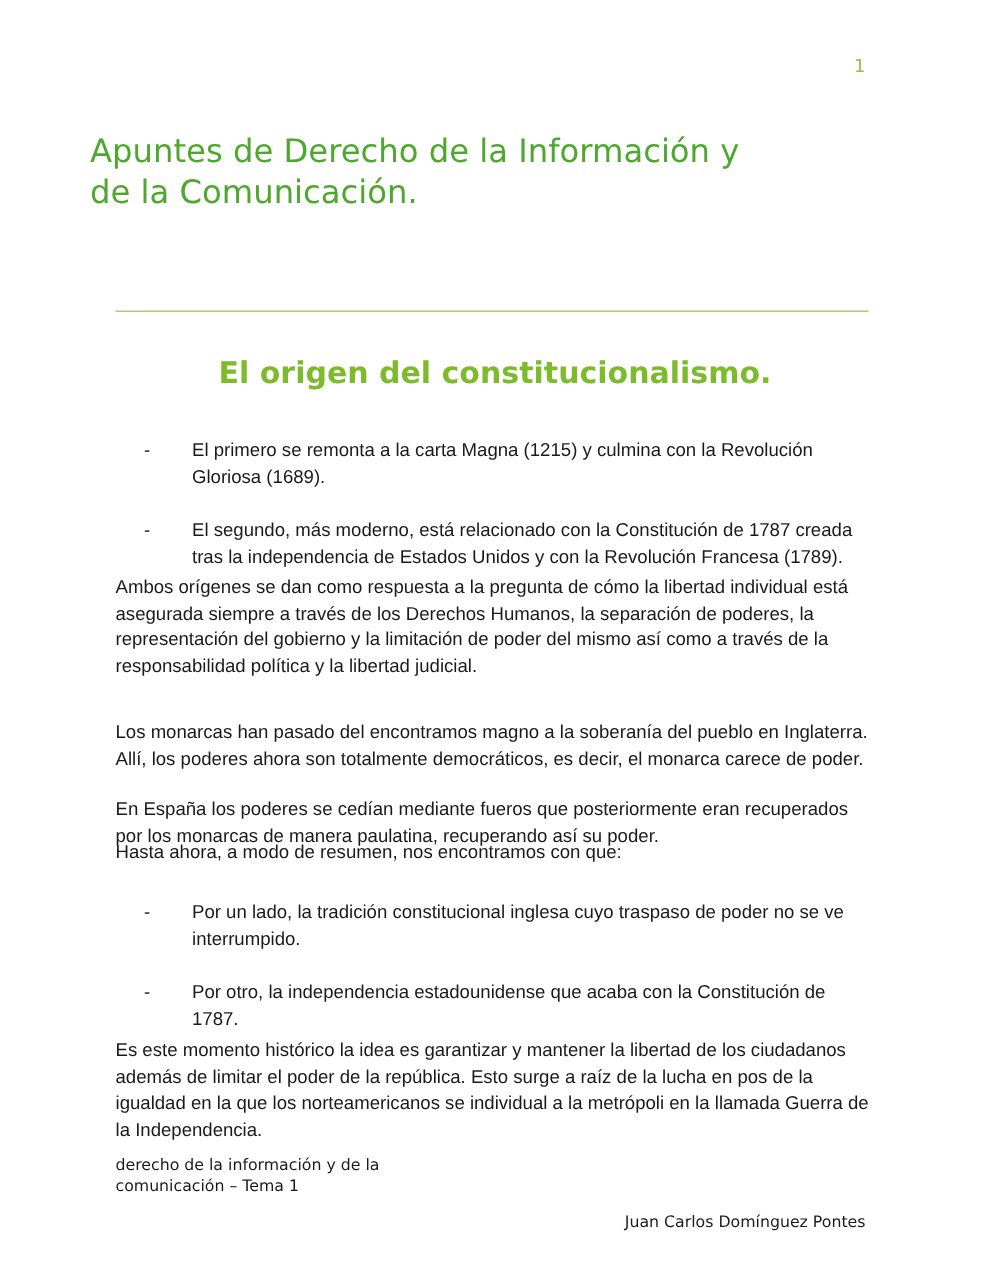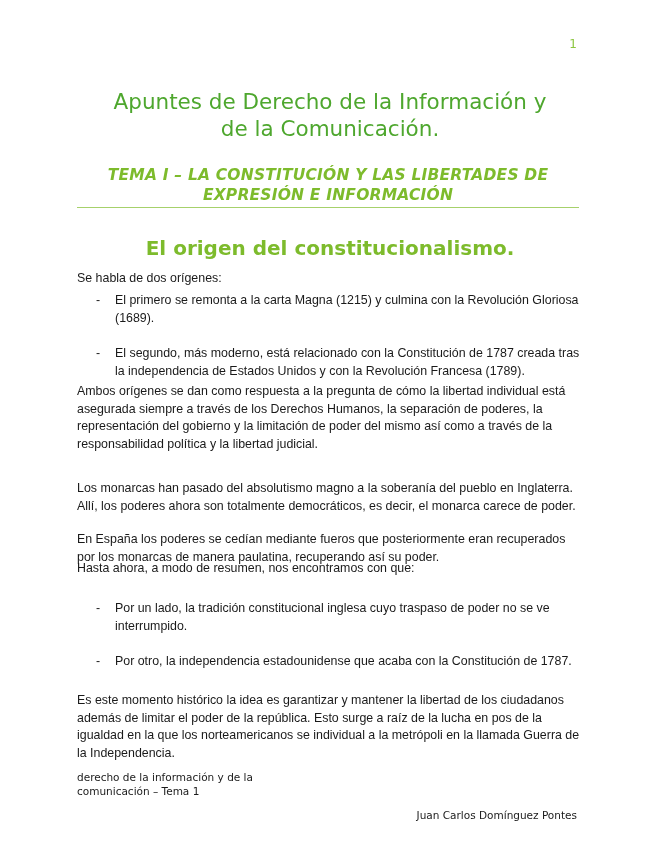--- a/index.html
+++ b/index.html
@@ -4,21 +4,21 @@
   <style>
     html, body { margin: 0; padding: 0; background: #ffffff; }
     body { width: 655px; height: 848px; position: relative; overflow: hidden; }
     .page { position: absolute; left: 0; top: 0; width: 655px; height: 848px; background: #fff; }
     .page-number {
       position: absolute; top: 37px; right: 78px;
       font-family: "DejaVu Sans", sans-serif; font-size: 12px; color: #8cc63f;
     }
     .doc-title {
       position: absolute; top: 88px; left: 60px; width: 540px;
-      text-align: center; font-family: "DejaVu Sans", sans-serif;
+      font-family: "DejaVu Sans", sans-serif;
       font-size: 21.5px; line-height: 27px; color: #4ea72e; font-weight: normal;
     }
     .tema-heading {
       position: absolute; top: 165px; left: 77px; width: 502px;
       text-align: center; font-family: "DejaVu Sans", sans-serif;
       font-size: 15.5px; line-height: 20px; color: #7dbb2c;
       font-weight: bold; font-style: italic; letter-spacing: 0.2px;
     }
     .tema-rule {
       position: absolute; top: 207px; left: 77px; width: 502px; height: 0;
@@ -34,21 +34,21 @@
       font-family: "Liberation Sans", sans-serif; font-size: 12.4px;
       line-height: 17.5px; color: #1a1a1a;
     }
     .body p { margin: 0; }
     .bullet {
       position: absolute; left: 96px; width: 486px;
       font-family: "Liberation Sans", sans-serif; font-size: 12.4px;
       line-height: 17.5px; color: #1a1a1a;
     }
     .bullet .dash { position: absolute; left: 0; top: 0; }
-    .bullet .text { display: block; margin-left: 19px; }
+    .bullet .text { display: block; margin-left: 32px; }
     .footer-left {
       position: absolute; top: 770px; left: 77px; width: 240px;
       font-family: "DejaVu Sans", sans-serif; font-size: 10.5px; line-height: 14px; color: #1a1a1a;
     }
     .footer-right {
       position: absolute; top: 808px; right: 78px;
       font-family: "DejaVu Sans", sans-serif; font-size: 10.5px; line-height: 14px; color: #1a1a1a;
     }
   </style>
 </head>
@@ -56,48 +56,41 @@
 
 <div class="page">
 
   <div class="page-number">1</div>
 
   <h1 class="doc-title" style="margin:0;">
     <span>Apuntes de Derecho de la Información y</span><br>
     <span>de la Comunicación.</span>
   </h1>
 
-  <h2 class="tema-heading" style="margin:0;">
-    <span>TEMA I – LA CONSTITUCIÓN Y LAS LIBERTADES DE</span><br>
-    <span>EXPRESIÓN E INFORMACIÓN</span>
-  </h2>
   <div class="tema-rule"></div>
 
   <h3 class="section-heading" style="margin:0;">El origen del constitucionalismo.</h3>
 
-  <div class="body" style="top:270px;">
-    <p>Se habla de dos orígenes:</p>
-  </div>
 
   <div class="bullet" style="top:292px;">
     <span class="dash">-</span>
     <span class="text">El primero se remonta a la carta Magna (1215) y culmina con la Revolución Gloriosa (1689).</span>
   </div>
 
   <div class="bullet" style="top:345px;">
     <span class="dash">-</span>
     <span class="text">El segundo, más moderno, está relacionado con la Constitución de 1787 creada tras la independencia de Estados Unidos y con la Revolución Francesa (1789).</span>
   </div>
 
   <div class="body" style="top:383px;">
     <p>Ambos orígenes se dan como respuesta a la pregunta de cómo la libertad individual está asegurada siempre a través de los Derechos Humanos, la separación de poderes, la representación del gobierno y la limitación de poder del mismo así como a través de la responsabilidad política y la libertad judicial.</p>
   </div>
 
   <div class="body" style="top:480px;">
-    <p>Los monarcas han pasado del absolutismo magno a la soberanía del pueblo en Inglaterra. Allí, los poderes ahora son totalmente democráticos, es decir, el monarca carece de poder.</p>
+    <p>Los monarcas han pasado del encontramos magno a la soberanía del pueblo en Inglaterra. Allí, los poderes ahora son totalmente democráticos, es decir, el monarca carece de poder.</p>
   </div>
 
   <div class="body" style="top:531px;">
     <p>En España los poderes se cedían mediante fueros que posteriormente eran recuperados por los monarcas de manera paulatina, recuperando así su poder.</p>
   </div>
 
   <div class="body" style="top:560px;">
     <p>Hasta ahora, a modo de resumen, nos encontramos con que:</p>
   </div>
 

